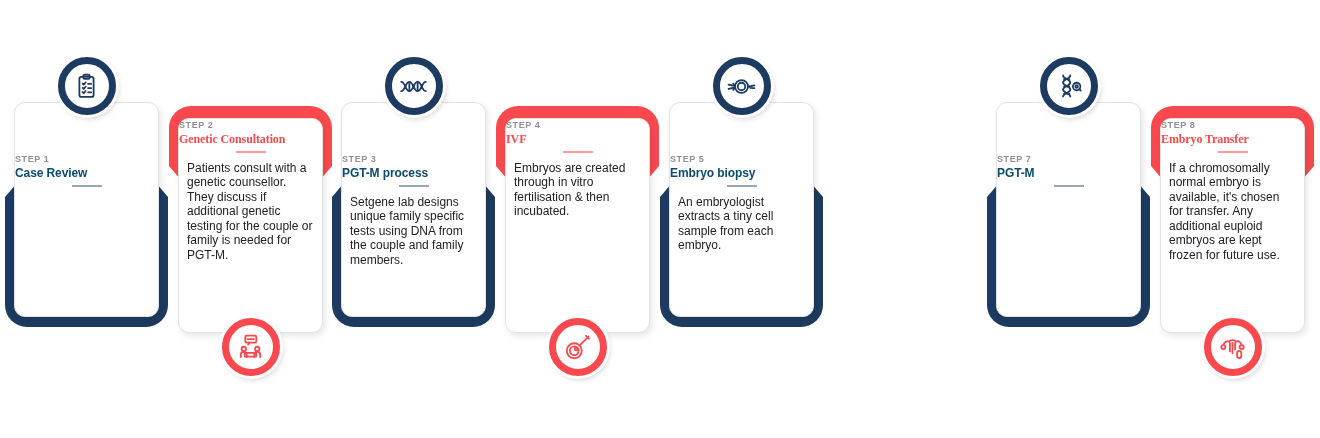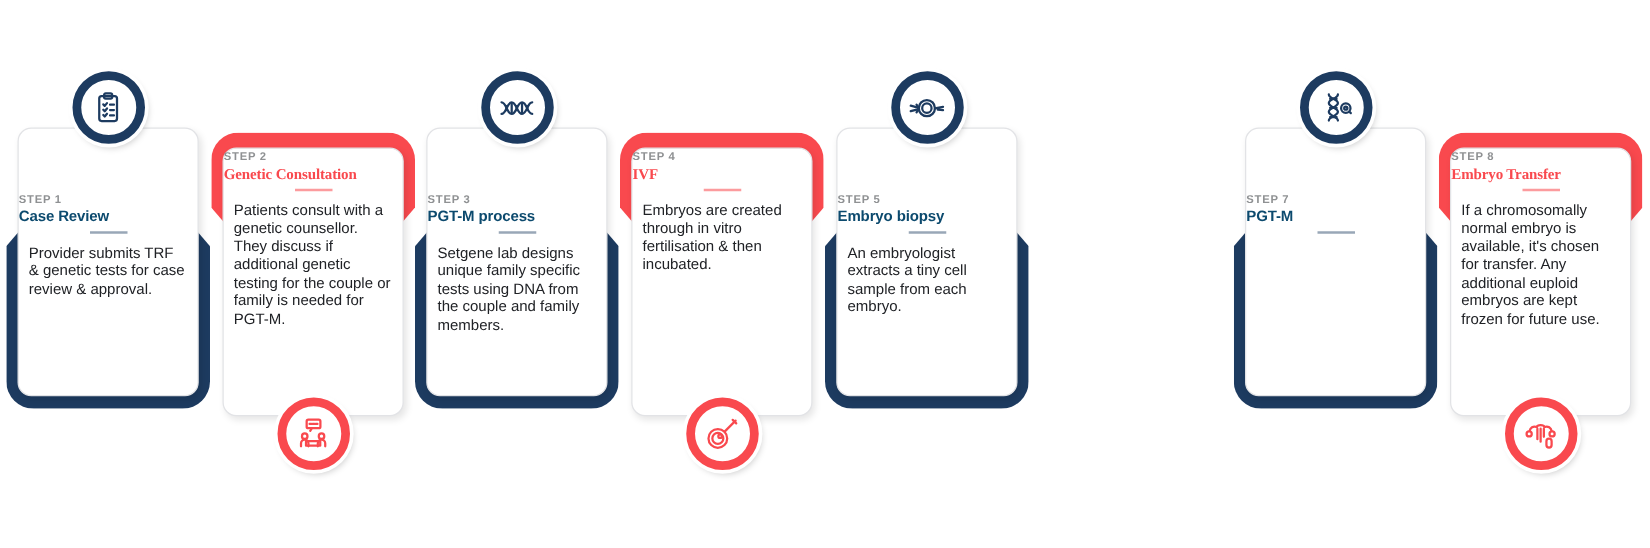--- a/index.html
+++ b/index.html
@@ -59,21 +59,20 @@
 <body>
 
 <div class="stage">
 
   <div class="card odd c1">
     <div class="band"></div>
     <div class="panel">
       <div class="step-label">STEP 1</div>
       <div class="title">Case Review</div>
       <div class="underline"></div>
-      <div class="desc">Provider submits TRF &amp; genetic tests for case review &amp; approval.</div>
     </div>
     <div class="icon-circle">
       <svg viewBox="0 0 24 24">
         <rect x="6.5" y="4.6" width="11" height="15.4" rx="1.5"></rect>
         <rect x="9.5" y="2.9" width="5" height="3.2" rx="1"></rect>
         <path d="M9 9.7l.9.9 1.4-1.7"></path>
           <path d="M13.2 9.9h2.4"></path>
         <path d="M9 13l.9.9 1.4-1.7"></path>
           <path d="M13.2 13.2h2.4"></path>
         <path d="M9 16.3l.9.9 1.4-1.7"></path>

